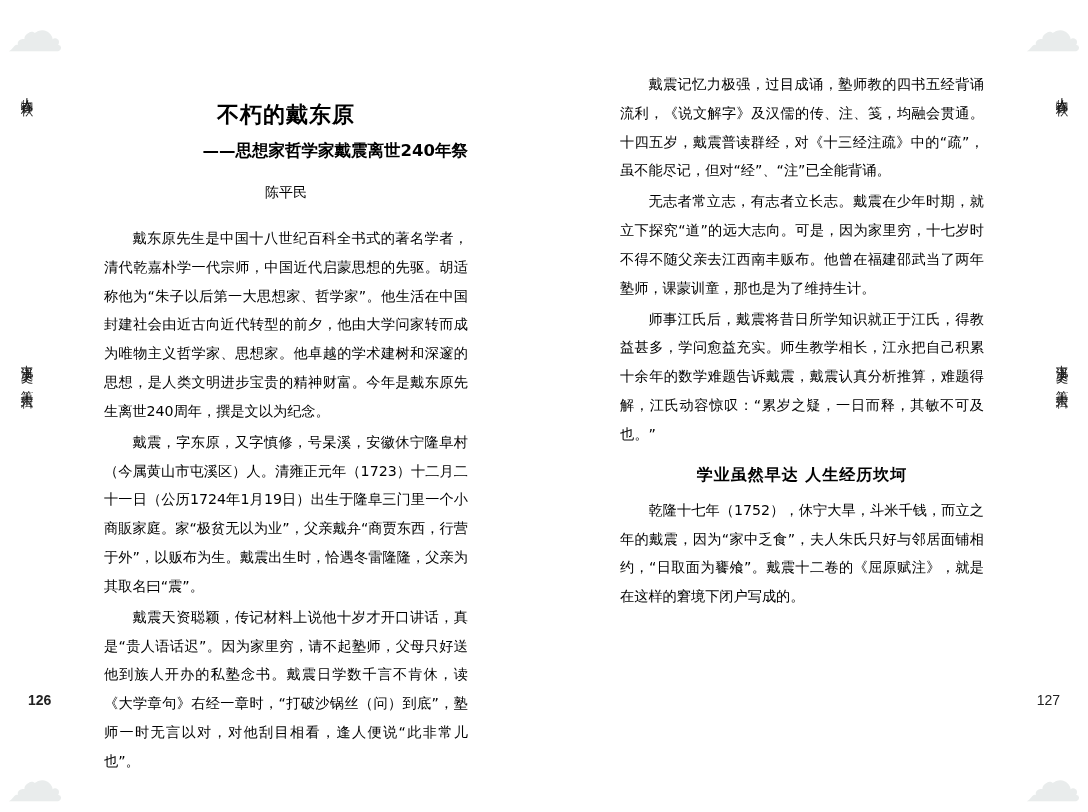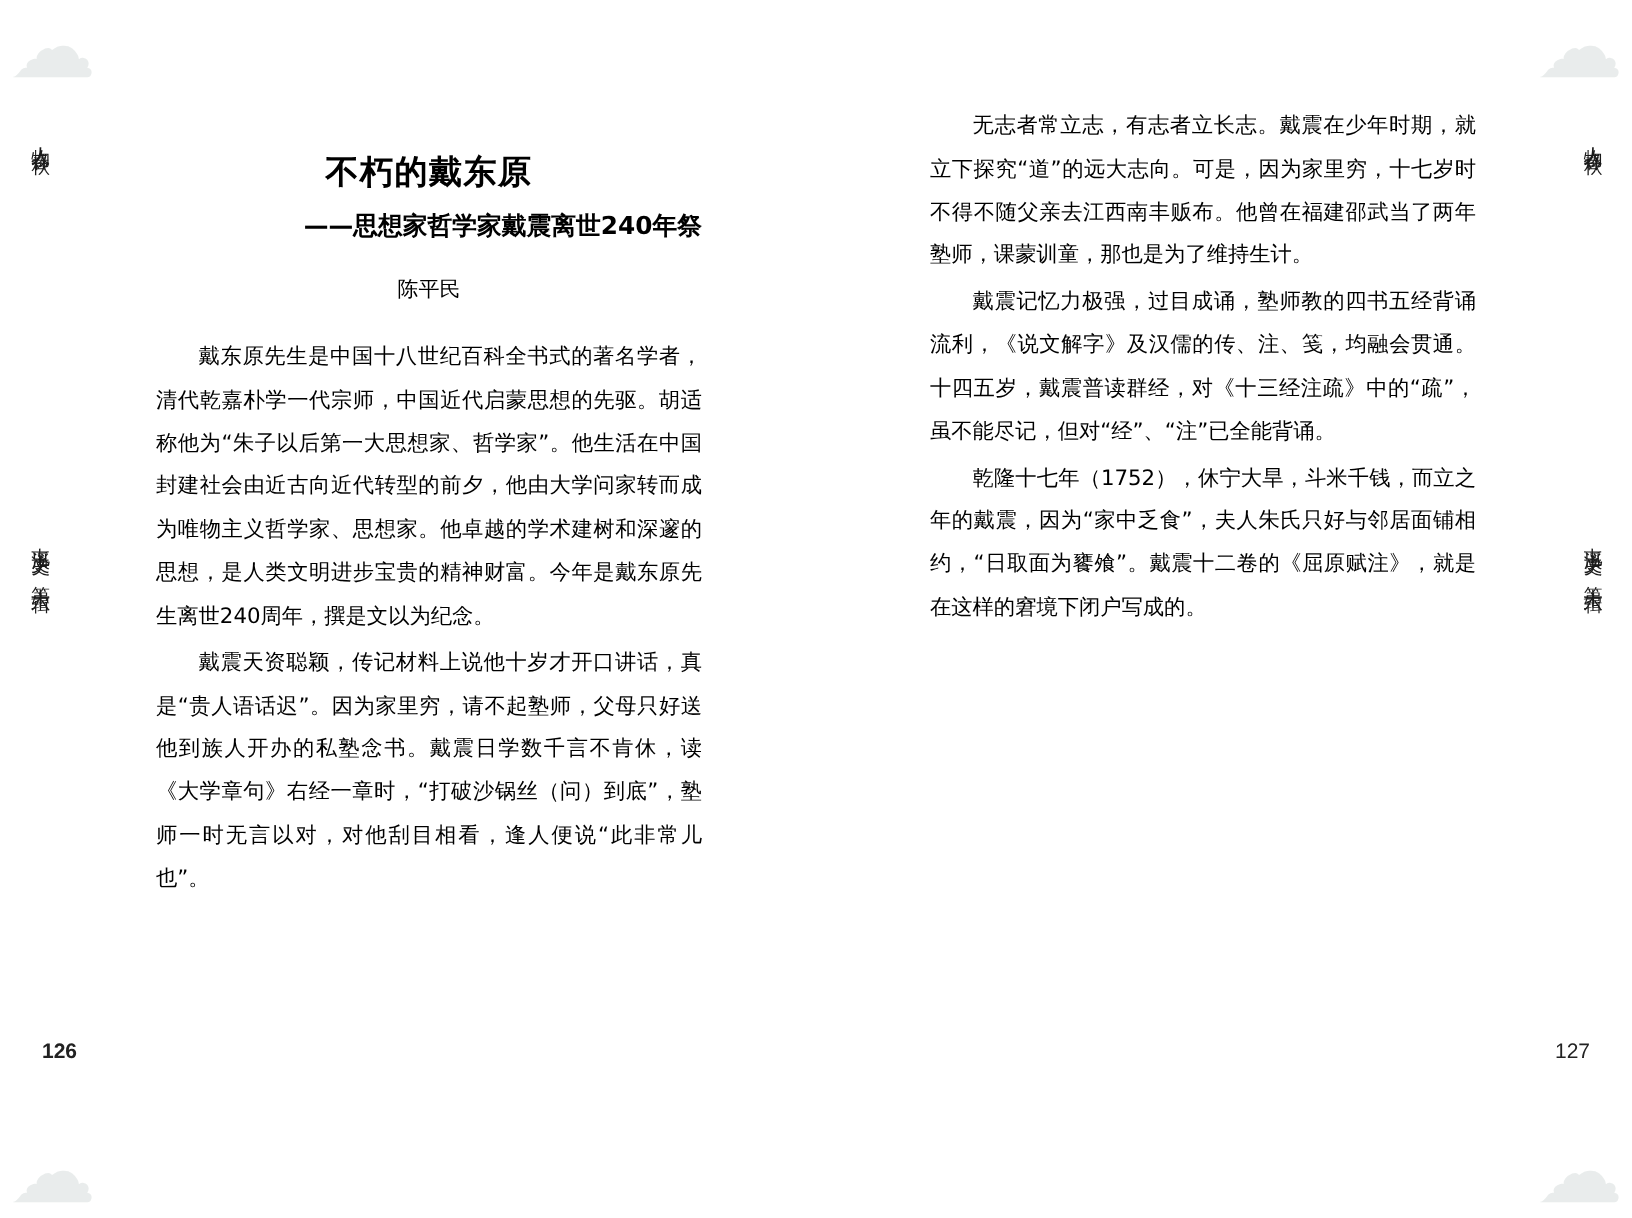--- a/index.html
+++ b/index.html
@@ -133,35 +133,38 @@
     <div class="folio folio-left">126</div>
 
     <div class="col col-left">
       <h1 class="title">不朽的戴东原</h1>
       <h2 class="subtitle">——思想家哲学家戴震离世240年祭</h2>
       <div class="byline">陈平民</div>
 
       <p class="para">戴东原先生是中国十八世纪百科全书式的著名学者，清代乾嘉朴学一代宗师，中国近代启蒙思想的先驱。胡适称他为“朱子以后第一大思想家、哲学家”。他生活在中国封建社会由近古向近代转型的前夕，他由大学问家转而成为唯物主义哲学家、思想家。他卓越的学术建树和深邃的思想，是人类文明进步宝贵的精神财富。今年是戴东原先生离世240周年，撰是文以为纪念。</p>
 
 
+      <p class="para">戴震，字东原，又字慎修，号杲溪，安徽休宁隆阜村（今属黄山市屯溪区）人。清雍正元年（1723）十二月二十一日（公历1724年1月19日）出生于隆阜三门里一个小商販家庭。家“极贫无以为业”，父亲戴弁“商贾东西，行营于外”，以贩布为生。戴震出生时，恰遇冬雷隆隆，父亲为其取名曰“震”。</p>
       <p class="para">戴震天资聪颖，传记材料上说他十岁才开口讲话，真是“贵人语话迟”。因为家里穷，请不起塾师，父母只好送他到族人开办的私塾念书。戴震日学数千言不肯休，读《大学章句》右经一章时，“打破沙锅丝（问）到底”，塾师一时无言以对，对他刮目相看，逢人便说“此非常儿也”。</p>
     </div>
   </div>
 
   <div class="leaf">
     <div class="ornament orn-tr">☁</div>
     <div class="ornament orn-br">☁</div>
 
     <div class="side-label right side-top">人物春秋</div>
     <div class="side-label right side-mid">屯溪文史·第十六辑</div>
 
     <div class="folio folio-right">127</div>
 
     <div class="col col-right">
+      <p class="para">戴震记忆力极强，过目成诵，塾师教的四书五经背诵流利，《说文解字》及汉儒的传、注、笺，均融会贯通。十四五岁，戴震普读群经，对《十三经注疏》中的“疏”，虽不能尽记，但对“经”、“注”已全能背诵。</p>
       <p class="para">无志者常立志，有志者立长志。戴震在少年时期，就立下探究“道”的远大志向。可是，因为家里穷，十七岁时不得不随父亲去江西南丰贩布。他曾在福建邵武当了两年塾师，课蒙训童，那也是为了维持生计。</p>
-      <p class="para">戴震记忆力极强，过目成诵，塾师教的四书五经背诵流利，《说文解字》及汉儒的传、注、笺，均融会贯通。十四五岁，戴震普读群经，对《十三经注疏》中的“疏”，虽不能尽记，但对“经”、“注”已全能背诵。</p>
+      <p class="para">师事江氏后，戴震将昔日所学知识就正于江氏，得教益甚多，学问愈益充实。师生教学相长，江永把自己积累十余年的数学难题告诉戴震，戴震认真分析推算，难题得解，江氏动容惊叹：“累岁之疑，一日而释，其敏不可及也。”</p>
 
+      <h3 class="section">学业虽然早达  人生经历坎坷</h3>
 
       <p class="para">乾隆十七年（1752），休宁大旱，斗米千钱，而立之年的戴震，因为“家中乏食”，夫人朱氏只好与邻居面铺相约，“日取面为饔飧”。戴震十二卷的《屈原赋注》，就是在这样的窘境下闭户写成的。</p>
     </div>
   </div>
 
 </div>
 
 </body></html>

